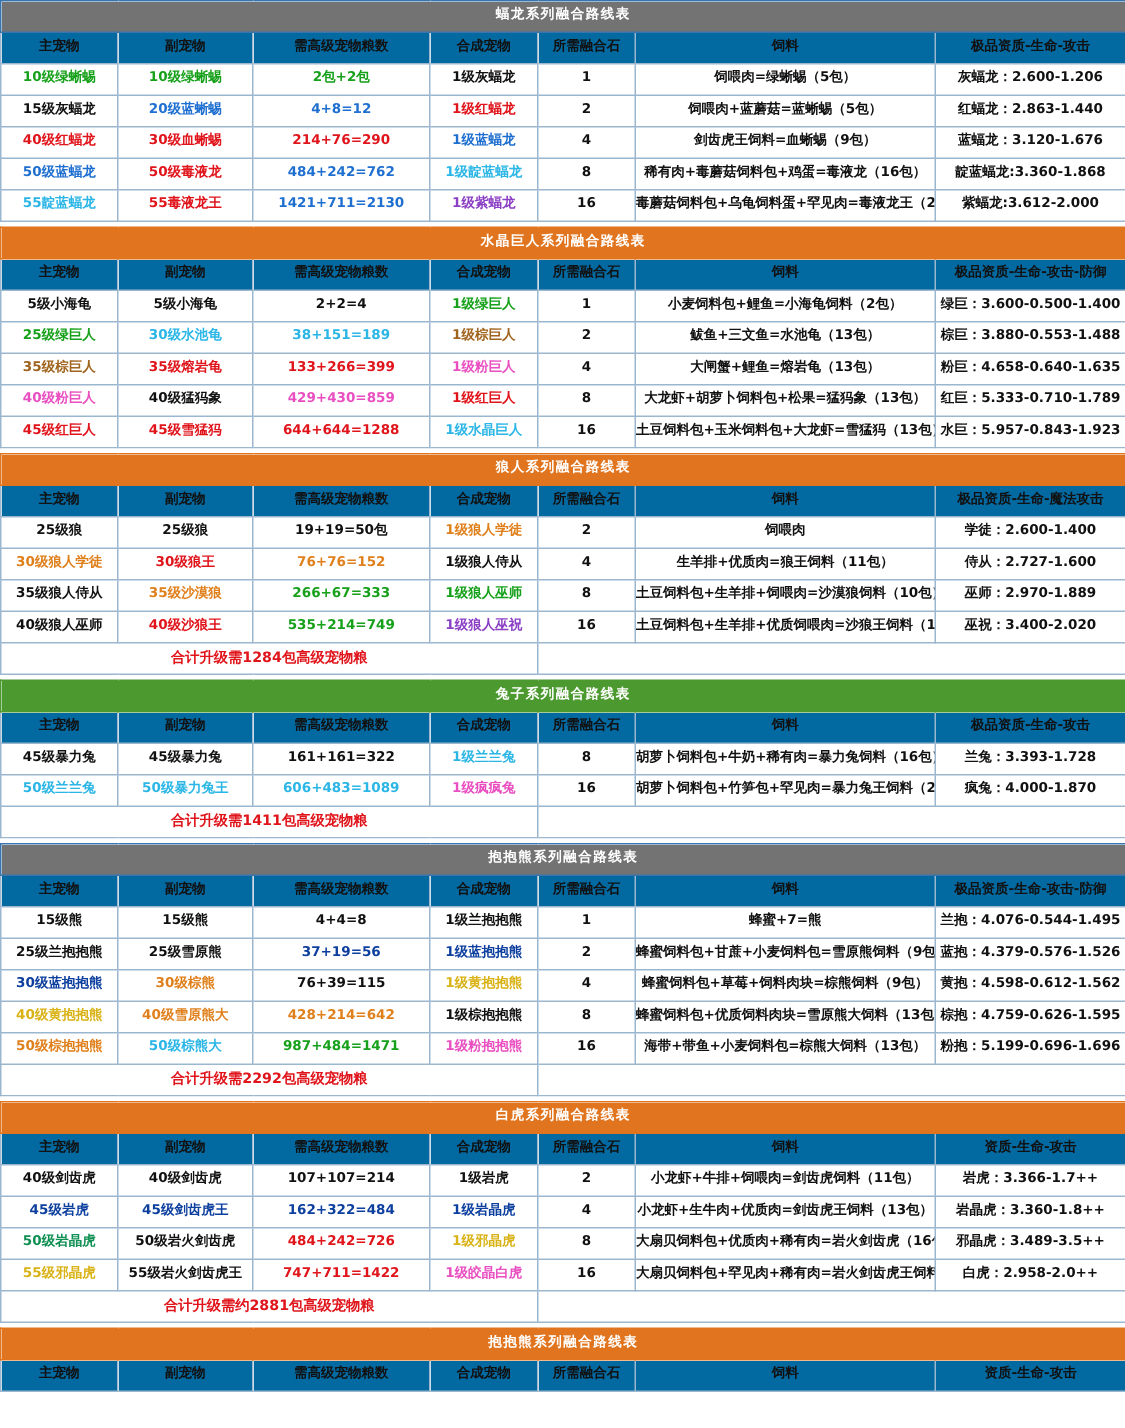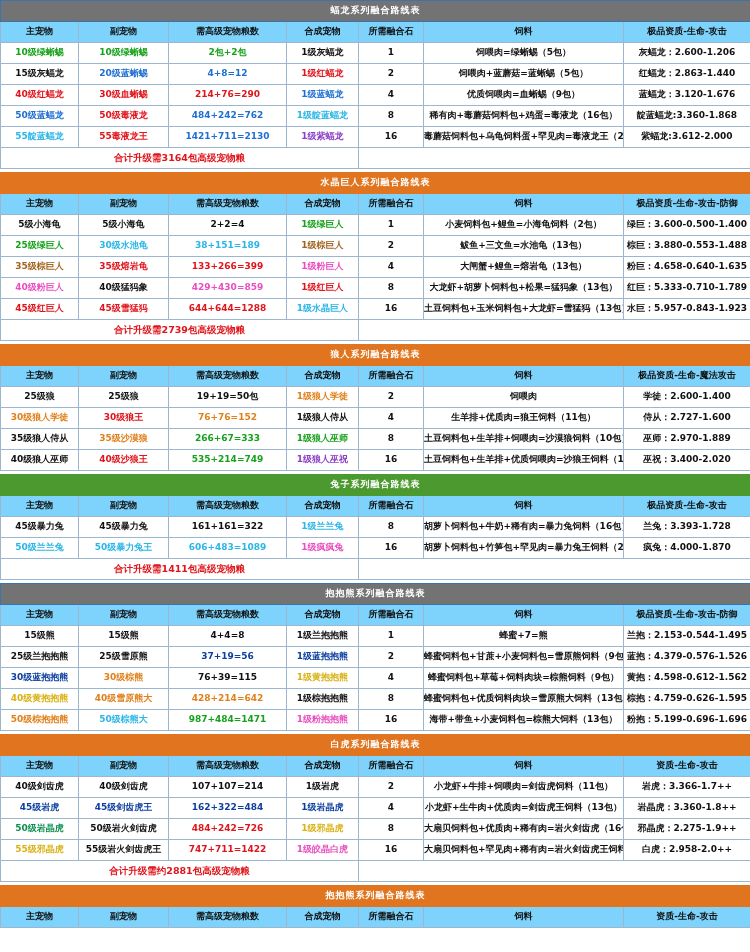--- a/index.html
+++ b/index.html
@@ -45,21 +45,21 @@
     letter-spacing:1px;
     height:17px;
     border:1px solid #ffffff;
   }
   .banner.blue td{background:#737373;border-color:#3a74ad;}
   .banner.orange td{background:#e1751f;border-color:#e1751f;margin-top:30px;}
   .banner.green td{background:#4c9a2f;border-color:#4c9a2f;}
 
   
   .colhead td{
-    background:#7dd3fc;
+    background:#0369a1;
     color:#111111;
     font-size:9.5px;
     height:18px;
     font-weight:bold;
   }
 
   
   .datarow td{background:#ffffff;height:19px;}
 
   
@@ -130,45 +130,41 @@
             <td class="k">2</td>
             <td class="k">饲喂肉+蓝蘑菇=蓝蜥蜴（5包）</td>
             <td class="k">红蝠龙：2.863-1.440</td>
           </tr>
           <tr class="datarow">
             <td class="red">40级红蝠龙</td>
             <td class="red">30级血蜥蜴</td>
             <td class="red">214+76=290</td>
             <td class="blu">1级蓝蝠龙</td>
             <td class="k">4</td>
-            <td class="k">优质饲喂肉=血蜥蜴（9包）</td>
+            <td class="k">剑齿虎王饲料=血蜥蜴（9包）</td>
             <td class="k">蓝蝠龙：3.120-1.676</td>
           </tr>
           <tr class="datarow">
             <td class="blu">50级蓝蝠龙</td>
             <td class="red">50级毒液龙</td>
             <td class="blu">484+242=762</td>
             <td class="cyn">1级靛蓝蝠龙</td>
             <td class="k">8</td>
             <td class="k">稀有肉+毒蘑菇饲料包+鸡蛋=毒液龙（16包）</td>
             <td class="k">靛蓝蝠龙:3.360-1.868</td>
           </tr>
           <tr class="datarow">
             <td class="cyn">55靛蓝蝠龙</td>
             <td class="red">55毒液龙王</td>
             <td class="blu">1421+711=2130</td>
             <td class="pur">1级紫蝠龙</td>
             <td class="k">16</td>
             <td class="k">毒蘑菇饲料包+乌龟饲料蛋+罕见肉=毒液龙王（21包）</td>
             <td class="k">紫蝠龙:3.612-2.000</td>
           </tr>
-          <tr class="sumrow">
-            <td colspan="4" class="sumtext sum">合计升级需3164包高级宠物粮</td>
-            <td colspan="3" class="blankcell">&nbsp;</td>
-          </tr>
         </tbody>
       </table>
       <div class="spacer"></div>
       <table class="fusion">
         <colgroup>
           <col class="c0">
           <col class="c1">
           <col class="c2">
           <col class="c3">
           <col class="c4">
@@ -226,24 +222,20 @@
           </tr>
           <tr class="datarow">
             <td class="red">45级红巨人</td>
             <td class="red">45级雪猛犸</td>
             <td class="red">644+644=1288</td>
             <td class="cyn">1级水晶巨人</td>
             <td class="k">16</td>
             <td class="k">土豆饲料包+玉米饲料包+大龙虾=雪猛犸（13包）</td>
             <td class="k">水巨：5.957-0.843-1.923</td>
           </tr>
-          <tr class="sumrow">
-            <td colspan="4" class="sumtext sum">合计升级需2739包高级宠物粮</td>
-            <td colspan="3" class="blankcell">&nbsp;</td>
-          </tr>
         </tbody>
       </table>
       <div class="spacer"></div>
       <table class="fusion">
         <colgroup>
           <col class="c0">
           <col class="c1">
           <col class="c2">
           <col class="c3">
           <col class="c4">
@@ -292,20 +284,24 @@
           </tr>
           <tr class="datarow">
             <td class="k">40级狼人巫师</td>
             <td class="red">40级沙狼王</td>
             <td class="grn">535+214=749</td>
             <td class="pur">1级狼人巫祝</td>
             <td class="k">16</td>
             <td class="k">土豆饲料包+生羊排+优质饲喂肉=沙狼王饲料（13包）</td>
             <td class="k">巫祝：3.400-2.020</td>
           </tr>
+          <tr class="sumrow">
+            <td colspan="4" class="sumtext sum">合计升级需1284包高级宠物粮</td>
+            <td colspan="3" class="blankcell">&nbsp;</td>
+          </tr>
         </tbody>
       </table>
       <div class="spacer"></div>
       <table class="fusion">
         <colgroup>
           <col class="c0">
           <col class="c1">
           <col class="c2">
           <col class="c3">
           <col class="c4">
@@ -373,21 +369,21 @@
             <td>饲料</td>
             <td>极品资质-生命-攻击-防御</td>
           </tr>
           <tr class="datarow">
             <td class="k">15级熊</td>
             <td class="k">15级熊</td>
             <td class="k">4+4=8</td>
             <td class="k">1级兰抱抱熊</td>
             <td class="k">1</td>
             <td class="k">蜂蜜+7=熊</td>
-            <td class="k">兰抱：2.153-0.544-1.495</td>
+            <td class="k">兰抱：4.076-0.544-1.495</td>
           </tr>
           <tr class="datarow">
             <td class="k">25级兰抱抱熊</td>
             <td class="k">25级雪原熊</td>
             <td class="dbl">37+19=56</td>
             <td class="dbl">1级蓝抱抱熊</td>
             <td class="k">2</td>
             <td class="k">蜂蜜饲料包+甘蔗+小麦饲料包=雪原熊饲料（9包）</td>
             <td class="k">蓝抱：4.379-0.576-1.526</td>
           </tr>
@@ -411,20 +407,24 @@
           </tr>
           <tr class="datarow">
             <td class="org">50级棕抱抱熊</td>
             <td class="cyn">50级棕熊大</td>
             <td class="grn">987+484=1471</td>
             <td class="pnk">1级粉抱抱熊</td>
             <td class="k">16</td>
             <td class="k">海带+带鱼+小麦饲料包=棕熊大饲料（13包）</td>
             <td class="k">粉抱：5.199-0.696-1.696</td>
           </tr>
+          <tr class="sumrow">
+            <td colspan="4" class="sumtext sum">合计升级需2292包高级宠物粮</td>
+            <td colspan="3" class="blankcell">&nbsp;</td>
+          </tr>
         </tbody>
       </table>
       <div class="spacer"></div>
       <table class="fusion">
         <colgroup>
           <col class="c0">
           <col class="c1">
           <col class="c2">
           <col class="c3">
           <col class="c4">
@@ -462,21 +462,21 @@
             <td class="k">小龙虾+生牛肉+优质肉=剑齿虎王饲料（13包）</td>
             <td class="k">岩晶虎：3.360-1.8++</td>
           </tr>
           <tr class="datarow">
             <td class="dgr">50级岩晶虎</td>
             <td class="k">50级岩火剑齿虎</td>
             <td class="red">484+242=726</td>
             <td class="ylw">1级邪晶虎</td>
             <td class="k">8</td>
             <td class="k">大扇贝饲料包+优质肉+稀有肉=岩火剑齿虎（16包）</td>
-            <td class="k">邪晶虎：2.275-1.9++</td>
+            <td class="k">邪晶虎：3.489-3.5++</td>
           </tr>
           <tr class="datarow">
             <td class="ylw">55级邪晶虎</td>
             <td class="k">55级岩火剑齿虎王</td>
             <td class="red">747+711=1422</td>
             <td class="pnk">1级皎晶白虎</td>
             <td class="k">16</td>
             <td class="k">大扇贝饲料包+罕见肉+稀有肉=岩火剑齿虎王饲料（21包）</td>
             <td class="k">白虎：2.958-2.0++</td>
           </tr>

